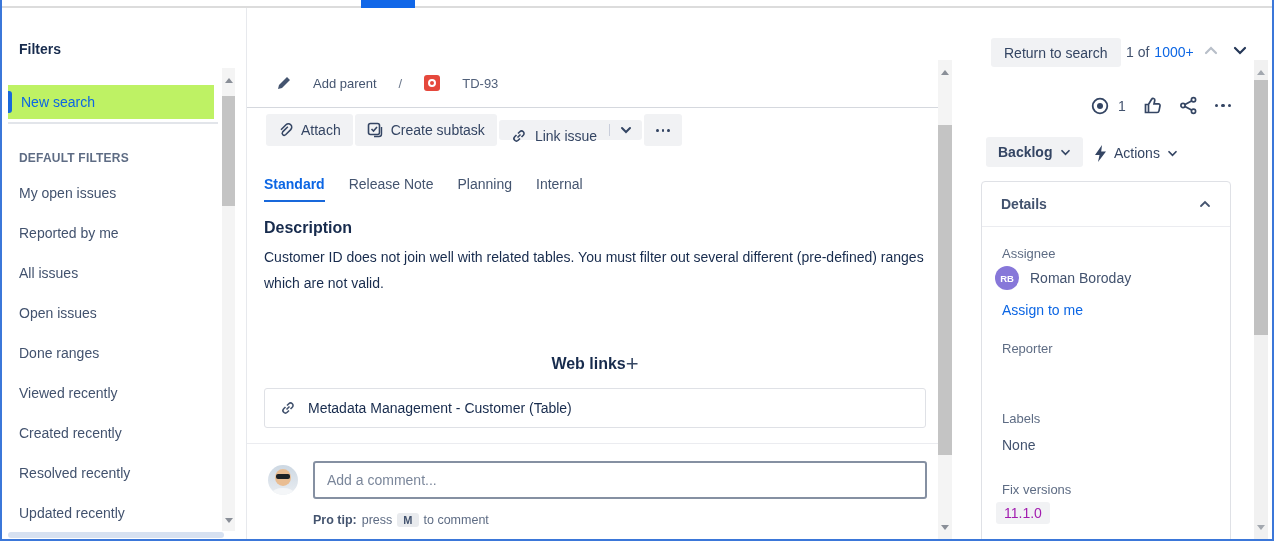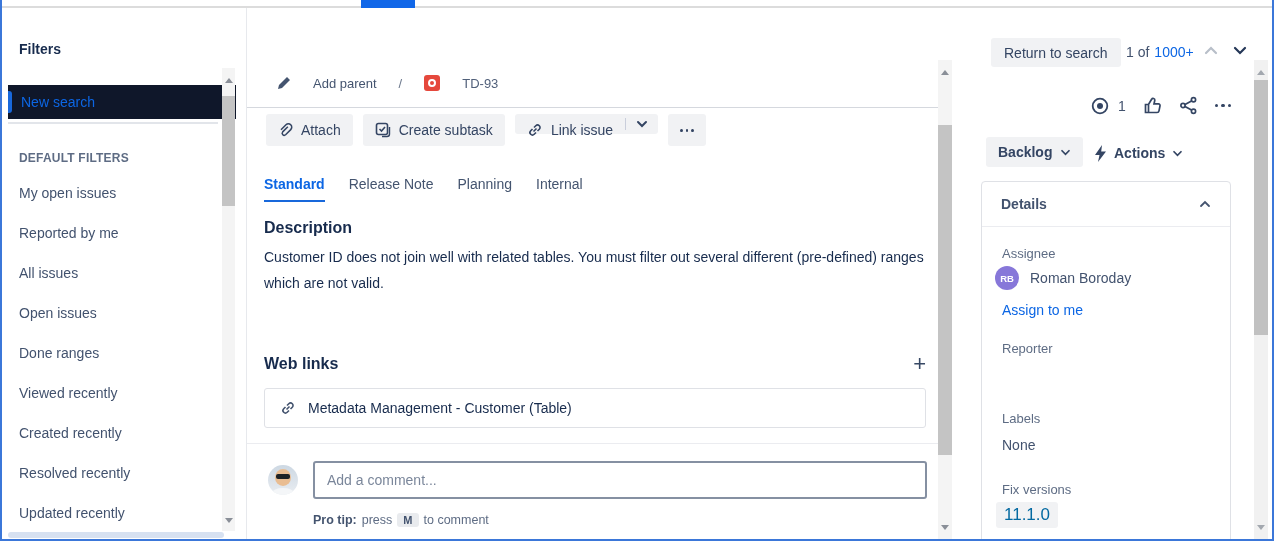--- a/index.html
+++ b/index.html
@@ -11,21 +11,21 @@
   .edge { position:absolute; background:#3b77d9; z-index:50; }
   .edge-left { left:0; top:0; width:2px; height:541px; }
   .edge-right { right:0; top:0; width:2px; height:541px; }
   .edge-bottom { left:0; bottom:0; width:1274px; height:2px; }
   .top-strip-line { position:absolute; top:6px; left:2px; right:2px; height:2px; background:#dcdcdc; z-index:40; }
   .top-tab-indicator { position:absolute; top:0; left:361px; width:54px; height:8px; background:#1167e8; z-index:45; }
 
   
   .sidebar { position:absolute; left:2px; top:8px; width:244px; bottom:2px; background:#fff; }
   .sidebar-title { position:absolute; left:17px; top:33px; font-size:14px; font-weight:700; color:#172b4d; }
-  .sidebar-selected { position:absolute; left:6px; top:77px; width:228px; height:34px; background:#0f172a; display:flex; align-items:center; cursor:pointer; }
+  .sidebar-selected { position:absolute; left:6px; top:77px; width:206px; height:34px; background:#bef264; display:flex; align-items:center; cursor:pointer; }
   .sidebar-selected .selbar { width:4px; height:22px; background:#1868db; border-radius:0 3px 3px 0; margin-right:9px; }
   .sidebar-selected .sel-label { font-size:14px; color:#0c66e4; }
   .sidebar-divider { position:absolute; left:6px; top:114px; width:210px; height:2px; background:#e2e5ea; }
   .sidebar-section { position:absolute; left:17px; top:143px; font-size:12px; font-weight:700; color:#5e6c84; letter-spacing:.2px; }
   .sidebar-items { position:absolute; left:0; top:165px; width:220px; }
   .sidebar-item { height:40px; display:flex; align-items:center; padding-left:17px; font-size:14px; color:#42526e; cursor:pointer; }
   .sidebar-hbar { position:absolute; left:6px; bottom:1px; width:216px; height:6px; background:#d7e1f1; border-radius:3px; }
 
   
   .sb-track { position:absolute; background:#f4f4f4; }
@@ -40,37 +40,37 @@
 
   .breadcrumb { position:absolute; left:30px; top:67px; display:flex; align-items:center; gap:22px; }
   .crumb-link { font-size:13px; color:#44546f; cursor:pointer; }
   .crumb-sep { font-size:13px; color:#6b778c; }
   .bug-icon { width:16px; height:16px; background:#e5483c; border-radius:3px; display:flex; align-items:center; justify-content:center; }
   .bug-icon i { display:block; width:8px; height:8px; border:2px solid #fff; border-radius:50%; }
   .issue-key { font-size:13px; color:#505f79; cursor:pointer; }
 
   .main-divider1 { position:absolute; left:0; right:0; top:99px; height:1px; background:#d5d8de; }
 
-  .btn-row { position:absolute; left:19px; top:106px; display:flex; align-items:flex-start; gap:10px; }
+  .btn-row { position:absolute; left:19px; top:106px; display:flex; align-items:center; gap:2px; }
   .gbtn { height:32px; background:#f1f2f4; border:none; border-radius:3px; display:flex; align-items:center; gap:8px; padding:0 12px; font-size:14px; color:#344563; font-family:inherit; cursor:pointer; }
   .split { display:flex; align-items:stretch; background:#f1f2f4; border-radius:3px; height:20px; }
   .split .gbtn { background:transparent; }
   .split-div { width:1px; background:#c9cedb; margin:4px 0; }
   .split-caret { display:flex; align-items:center; padding:0 10px; cursor:pointer; }
   .more-btn { width:38px; justify-content:center; gap:3px; }
   .dot { width:3px; height:3px; border-radius:50%; background:#344563; display:inline-block; }
 
   .tabs { position:absolute; left:17px; top:168px; display:flex; gap:24px; }
   .tab { font-size:14px; color:#44546f; padding-bottom:8px; cursor:pointer; border-bottom:2px solid transparent; }
   .tab.active { color:#0c66e4; font-weight:600; border-bottom-color:#1868db; }
 
   .desc-heading { position:absolute; left:17px; top:211px; font-size:16px; font-weight:700; color:#172b4d; }
   .desc-body { position:absolute; left:17px; top:236px; width:668px; font-size:14px; line-height:26px; color:#172b4d; }
 
-  .weblinks-head { position:absolute; left:17px; top:347px; width:662px; display:flex; align-items:center; justify-content:space-between; }
+  .weblinks-head { position:absolute; left:17px; top:347px; width:662px; display:flex; align-items:center; justify-content:center; }
   .weblinks-title { font-size:16px; font-weight:700; color:#172b4d; }
   .plus-btn { font-size:22px; color:#374864; background:none; border:none; cursor:pointer; line-height:18px; font-family:inherit; }
   .weblink-card { position:absolute; left:17px; top:380px; width:662px; height:40px; border:1px solid #dfe1e6; border-radius:3px; display:flex; align-items:center; gap:12px; padding:0 15px; cursor:pointer; background:#fff; }
   .weblink-label { font-size:14px; color:#172b4d; }
 
   .main-divider2 { position:absolute; left:0; right:0; top:435px; height:1px; background:#ebecf0; }
 
   .avatar-photo { position:absolute; left:21px; top:457px; width:30px; height:30px; border-radius:50%; background:linear-gradient(#cdd8e3,#e9edf2); overflow:hidden; }
   .avatar-photo .face { position:absolute; left:7px; top:4px; width:16px; height:17px; border-radius:50%; background:#e9bd92; }
   .avatar-photo .shades { position:absolute; left:8px; top:9px; width:14px; height:5px; background:#1d2226; border-radius:2px; }
@@ -87,34 +87,34 @@
   .rpanel { position:absolute; left:952px; top:8px; width:302px; bottom:2px; background:#fff; }
   .return-btn { position:absolute; left:39px; top:30px; height:29px; background:#f1f2f4; border:none; border-radius:3px; padding:0 13px; font-size:14px; color:#344563; font-family:inherit; cursor:pointer; }
   .pager { position:absolute; left:174px; top:36px; font-size:14px; color:#42526e; display:flex; gap:5px; }
   .pager-link { color:#0c66e4; cursor:pointer; }
   .pg-chevron { position:absolute; top:38px; cursor:pointer; }
   .icons-row { position:absolute; left:136px; top:88px; display:flex; align-items:center; gap:17px; }
   .watch-count { font-size:14px; color:#42526e; margin-left:-11px; }
   .iconbtn { background:none; border:none; cursor:pointer; display:flex; align-items:center; padding:0; }
 
   .backlog-btn { position:absolute; left:34px; top:129px; height:30px; background:#f1f2f4; border:none; border-radius:3px; padding:0 12px; font-size:14px; font-weight:600; color:#344563; font-family:inherit; display:flex; align-items:center; gap:8px; cursor:pointer; }
-  .actions-btn { position:absolute; left:142px; top:132px; height:26px; background:none; border:none; font-size:14px; font-weight:700; color:#344563; font-family:inherit; display:flex; align-items:center; gap:7px; cursor:pointer; }
+  .actions-btn { position:absolute; left:142px; top:132px; height:26px; background:none; border:none; font-size:14px; font-weight:400; color:#344563; font-family:inherit; display:flex; align-items:center; gap:7px; cursor:pointer; }
 
   .details-box { position:absolute; left:29px; top:173px; width:250px; height:400px; border:1px solid #dfe1e6; border-radius:4px; background:#fff; }
   .details-header { height:45px; border-bottom:1px solid #ebecf0; display:flex; align-items:center; justify-content:space-between; padding:0 19px; cursor:pointer; }
   .details-title { font-size:14px; font-weight:600; color:#42526e; }
   .field-label { position:absolute; left:20px; font-size:13px; color:#5e6c84; }
   .person-row { position:absolute; left:13px; display:flex; align-items:center; gap:11px; }
   .av-circle { width:24px; height:24px; border-radius:50%; color:#fff; font-size:9.5px; font-weight:700; display:flex; align-items:center; justify-content:center; }
   .av-purple { background:#8777d9; }
   .av-blue { background:#1868db; }
   .person-name { font-size:14px; color:#42526e; }
   .link-blue { position:absolute; left:20px; font-size:14px; color:#0c66e4; cursor:pointer; }
   .field-value { position:absolute; left:20px; font-size:14px; color:#42526e; }
-  .version-badge { position:absolute; left:14px; background:#f1f2f4; border-radius:3px; padding:3px 8px; font-size:17px; color:#0369a1; cursor:pointer; }
+  .version-badge { position:absolute; left:14px; background:#f1f2f4; border-radius:3px; padding:3px 8px; font-size:14px; color:#a21caf; cursor:pointer; }
 
   svg { display:block; }
 </style>
 </head>
 <body>
 
 <div id="app">
 
   <div class="edge edge-left"></div>
   <div class="edge edge-right"></div>

